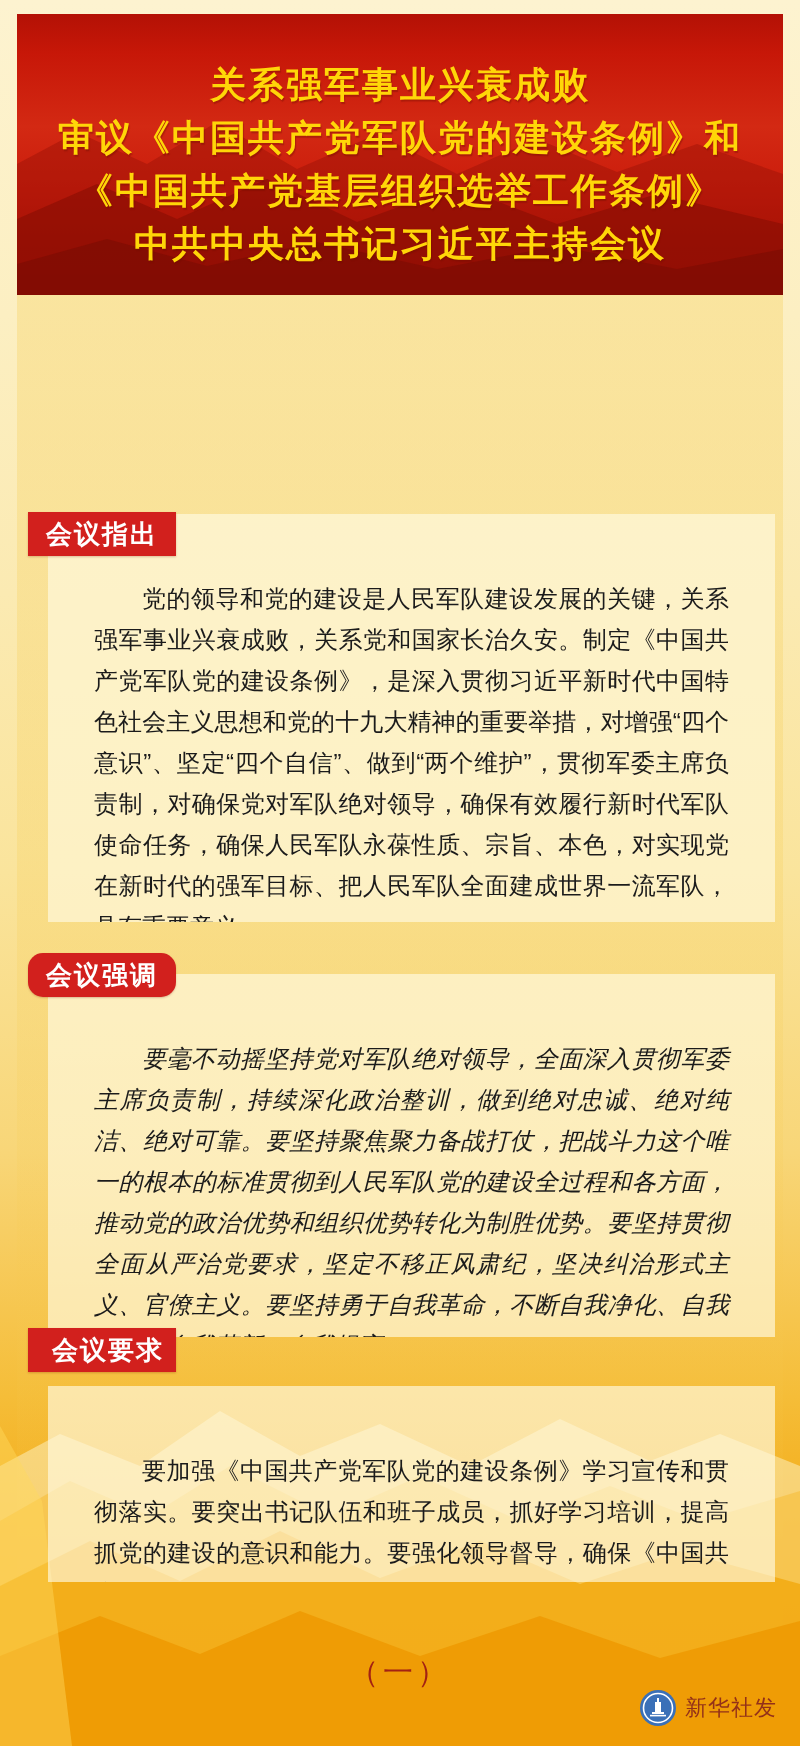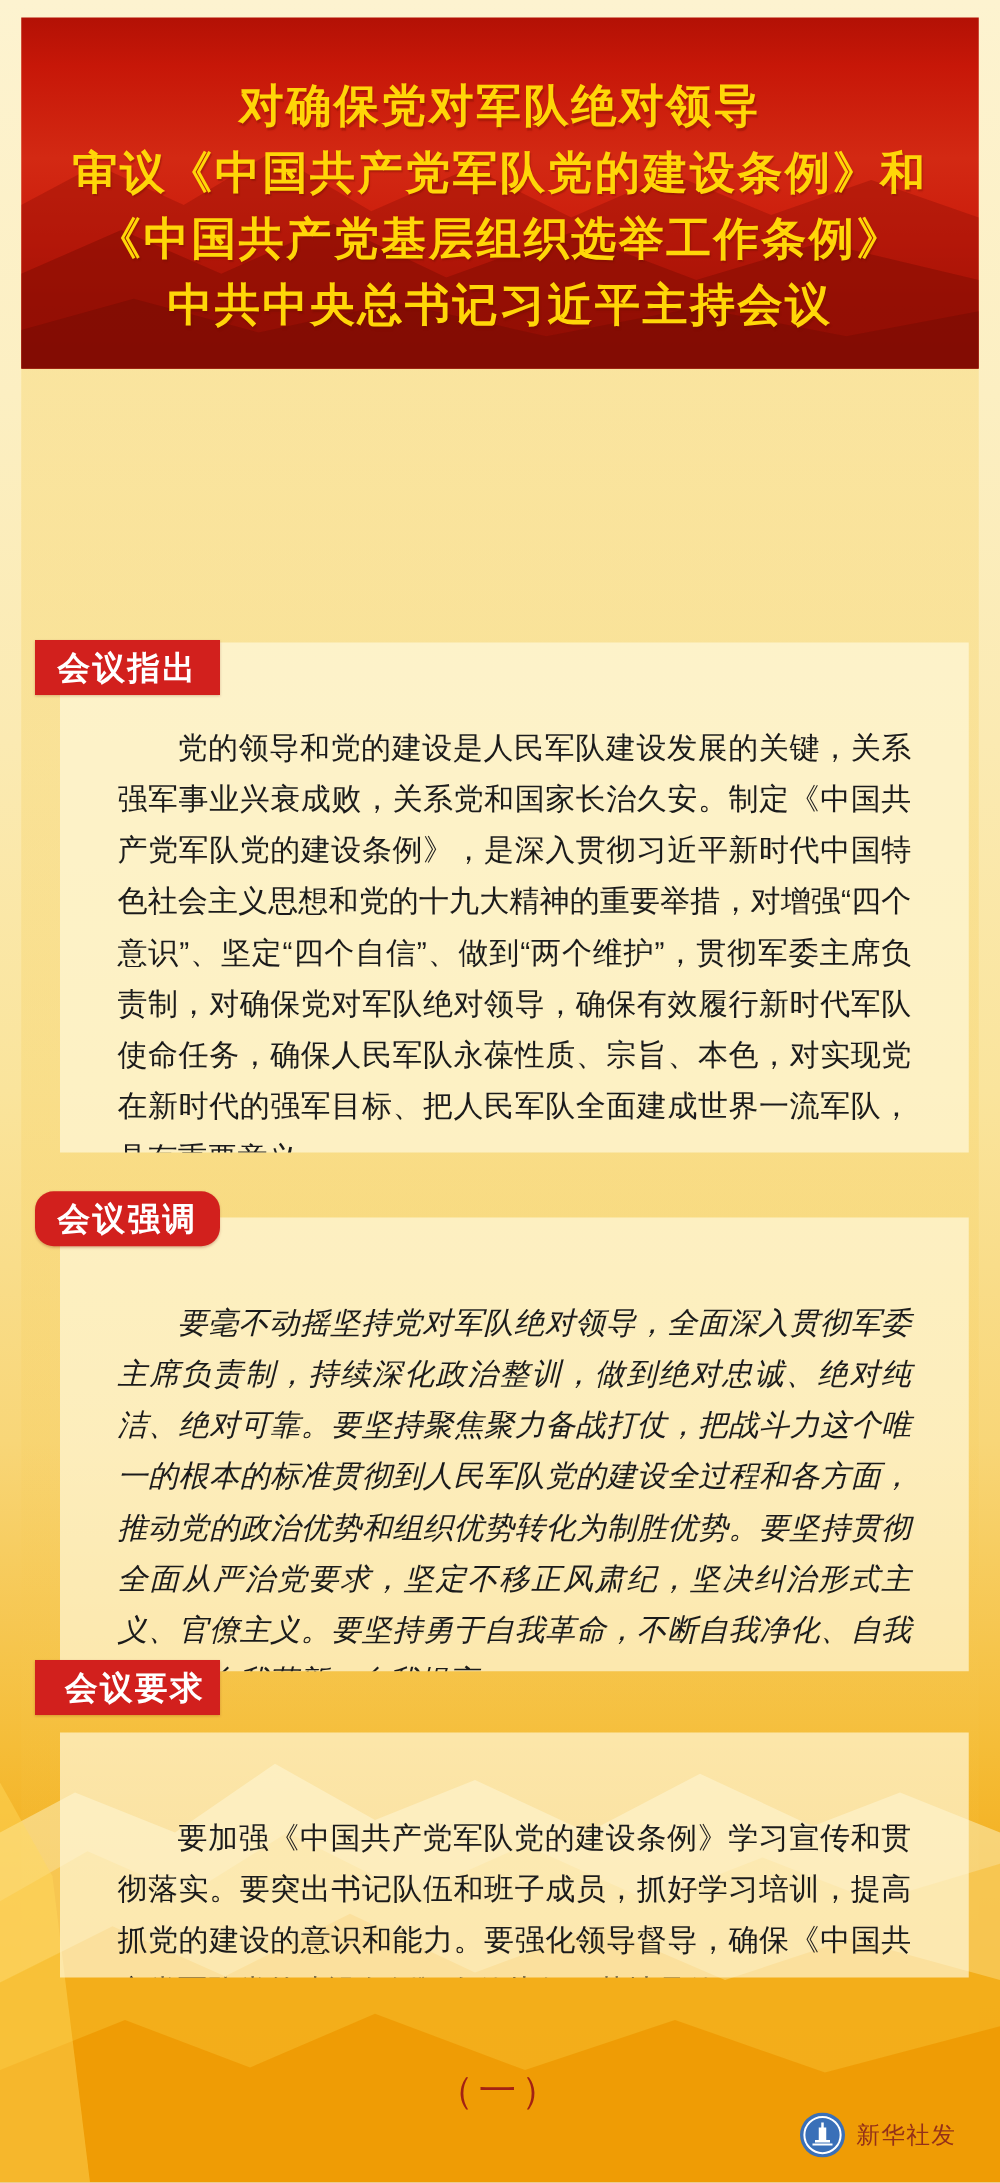--- a/index.html
+++ b/index.html
@@ -100,21 +100,21 @@
     color:#a32113;
     z-index:5;
   }
   .credit{
     position:absolute; left:640px; top:1690px;
     display:flex; align-items:center; gap:9px;
     z-index:5;
   }
   .credit-logo{ width:36px; height:36px; display:block; }
   .credit-text{
-    font-size:19px; color:#933019; letter-spacing:1px;
+    font-size:22px; color:#933019; letter-spacing:1px;
   }
 </style>
 </head>
 <body>
 
 <div class="page">
 
   <div class="inner-panel"></div>
 
   <svg class="bottom-mountains" viewBox="0 0 800 430" preserveAspectRatio="none" aria-hidden="true">
@@ -125,21 +125,21 @@
     <polygon points="0,430 0,110 42,185 72,430" fill="#ffd95e" opacity="0.45"></polygon>
   </svg>
 
   <div class="banner">
     <svg class="banner-mountains" viewBox="0 0 766 281" preserveAspectRatio="none" aria-hidden="true">
       <path d="M0,150 L60,118 130,150 200,108 280,155 360,120 440,160 520,125 600,158 680,130 766,160 L766,281 0,281 Z" fill="#9a1106" opacity="0.45"></path>
       <path d="M0,205 L80,170 160,205 250,165 340,208 440,172 540,210 640,180 766,210 L766,281 0,281 Z" fill="#870e04" opacity="0.6"></path>
       <path d="M0,250 L90,225 190,252 300,228 420,255 540,232 660,255 766,235 L766,281 0,281 Z" fill="#7a0c03" opacity="0.6"></path>
     </svg>
     <div class="banner-titles">
-      <div>对确保党对军队绝对领导</div>
+      <div>关系强军事业兴衰成败</div>
       <div>审议《中国共产党军队党的建设条例》和</div>
       <div>《中国共产党基层组织选举工作条例》</div>
       <div>中共中央总书记习近平主持会议</div>
     </div>
   </div>
 
 
   <div class="badge badge-1">
     <span>会议指出</span>
   </div>

